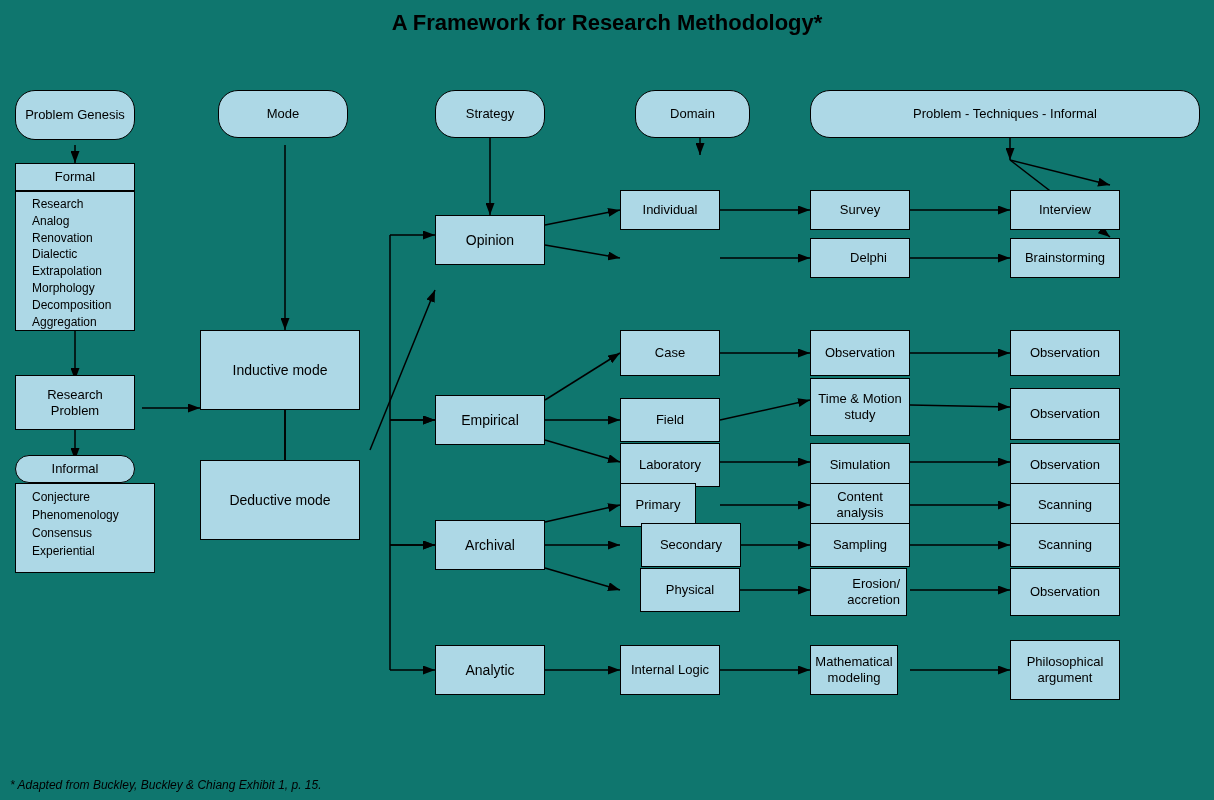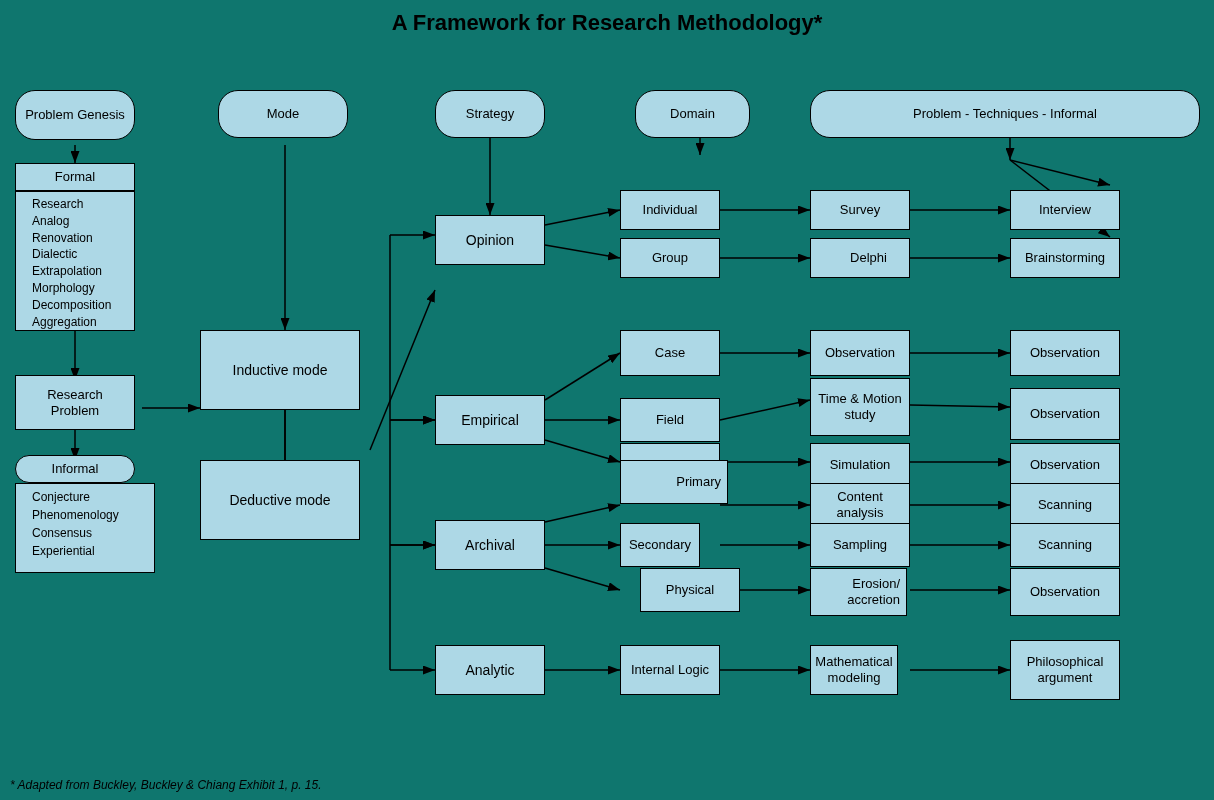--- a/index.html
+++ b/index.html
@@ -255,41 +255,38 @@
   </div>
 
   <div class="box box-rect" style="left:435px; top:645px; width:110px; height:50px; font-size:14px;">
     <span>Analytic</span>
   </div>
 
   <div class="box box-rect" style="left:620px; top:190px; width:100px; height:40px;">
     <span>Individual</span>
   </div>
 
-  <div class="box box-rect" style="left:620px; top:238px; width:100px; height:40px;">
-    <span>Group</span>
-  </div>
 
   <div class="box box-rect" style="left:620px; top:330px; width:100px; height:46px;">
     <span>Case</span>
   </div>
 
   <div class="box box-rect" style="left:620px; top:398px; width:100px; height:44px;">
     <span>Field</span>
   </div>
 
   <div class="box box-rect" style="left:620px; top:443px; width:100px; height:44px;">
     <span>Laboratory</span>
   </div>
 
-  <div class="box box-rect" style="left:620px; top:460px; width:108px; height:44px;justify-content:flex-end;">
+  <div class="box box-rect" style="left:620px; top:483px; width:76px; height:44px;">
     <span>Primary</span>
   </div>
 
-  <div class="box box-rect" style="left:620px; top:523px; width:80px; height:44px;">
+  <div class="box box-rect" style="left:641px; top:523px; width:100px; height:44px;">
     <span>Secondary</span>
   </div>
 
   <div class="box box-rect" style="left:640px; top:568px; width:100px; height:44px;">
     <span>Physical</span>
   </div>
 
   <div class="box box-rect" style="left:620px; top:645px; width:100px; height:50px;">
     <span>Internal Logic</span>
   </div>

